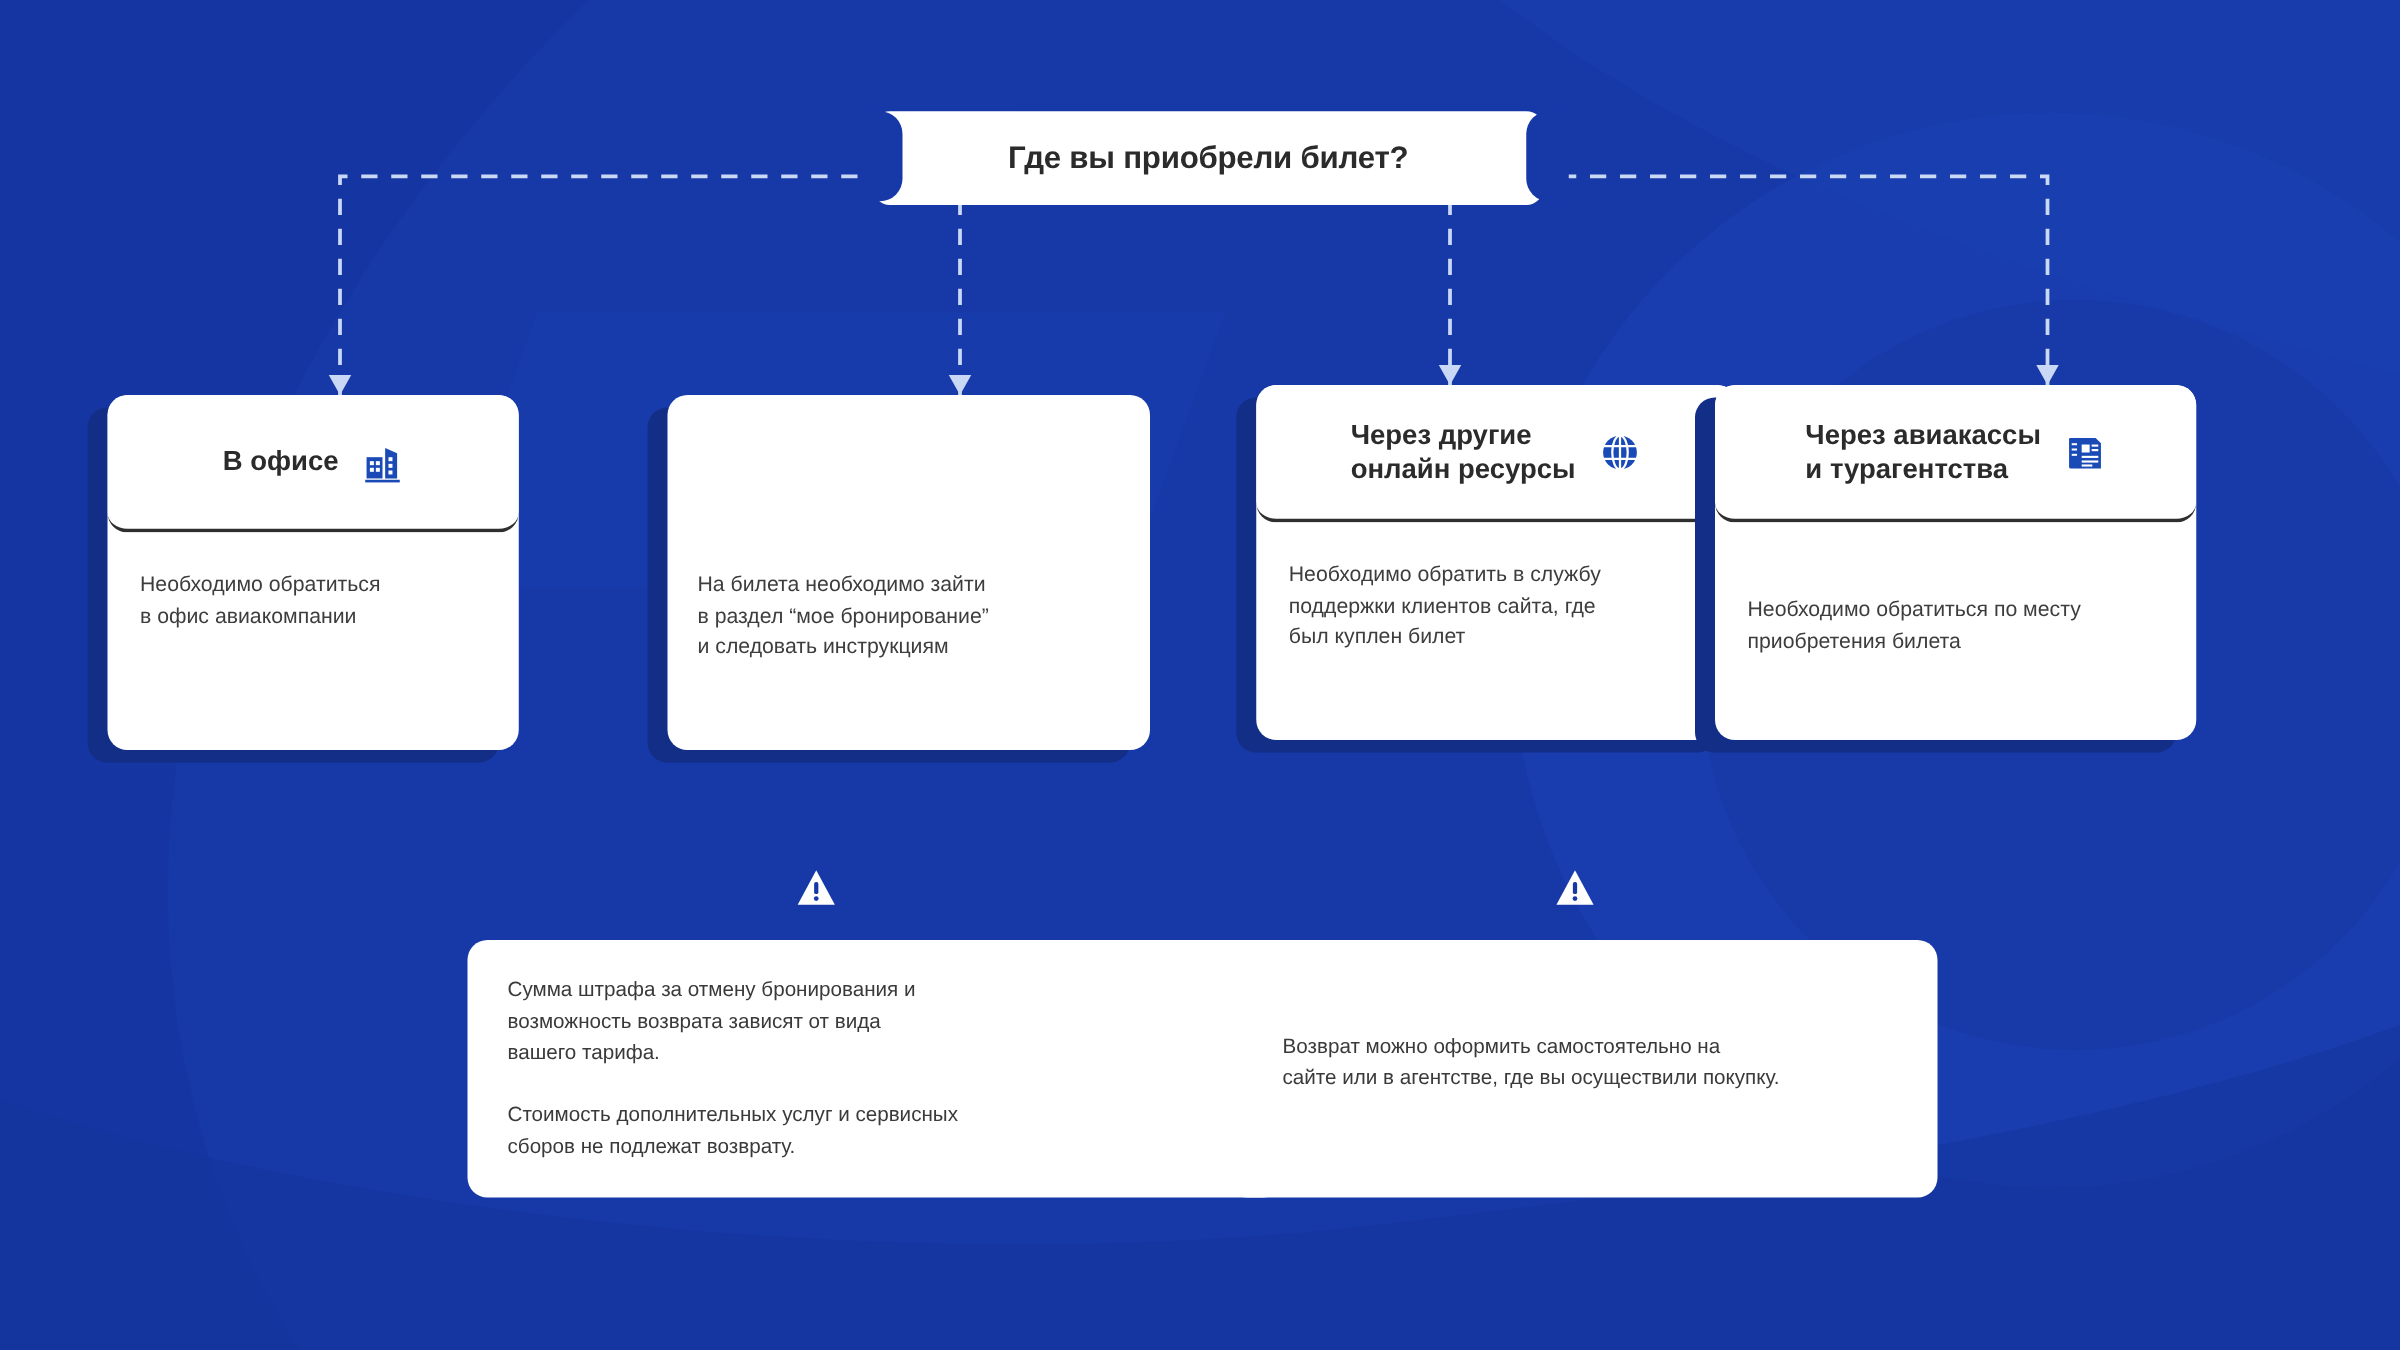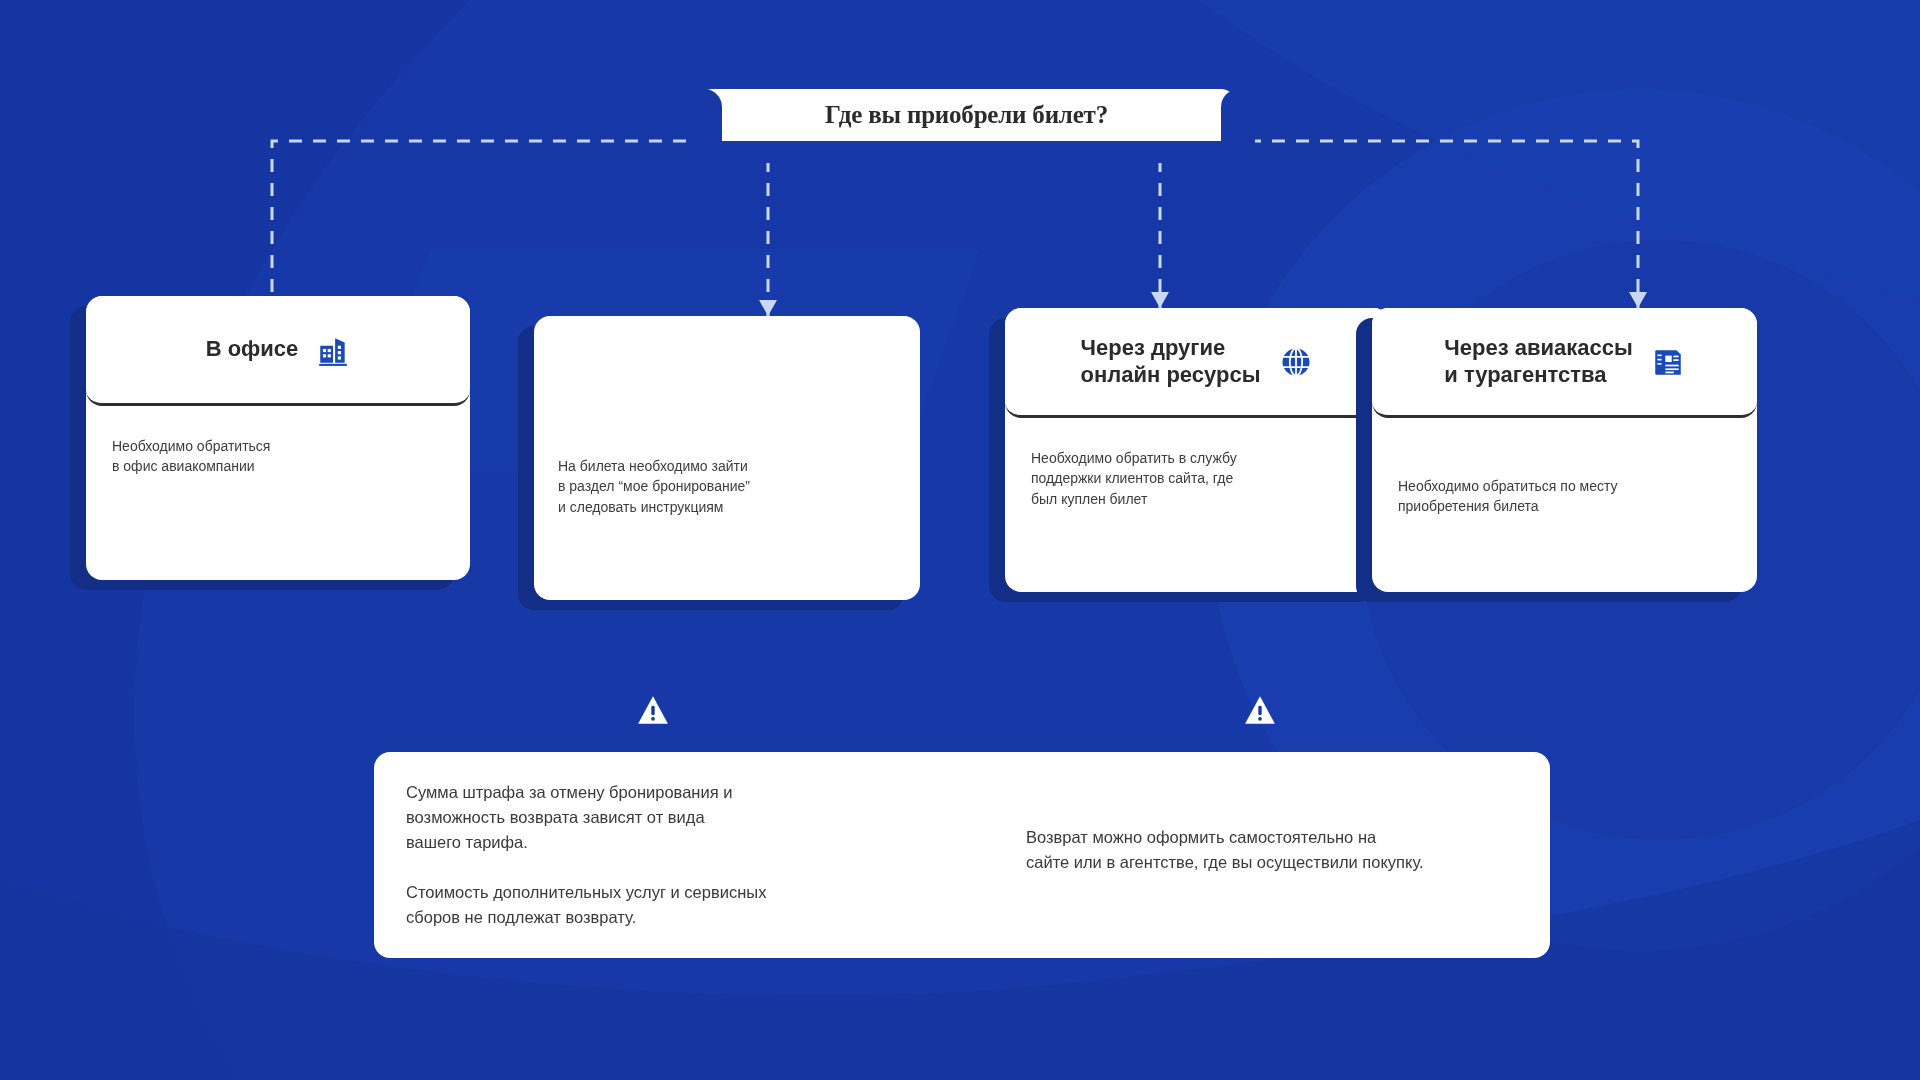--- a/index.html
+++ b/index.html
@@ -15,26 +15,25 @@
   .bg svg { position: absolute; inset: 0; width: 1920px; height: 1080px; display: block; }
 
   
   .connectors { position: absolute; inset: 0; z-index: 1; pointer-events: none; }
   .connectors svg { position: absolute; inset: 0; width: 1920px; height: 1080px; }
 
   
   .root-card {
     position: absolute;
     left: 698px; top: 89px;
-    width: 537px; height: 52px;
+    width: 537px; height: 75px;
     background: #ffffff;
     border-radius: 14px;
     display: flex; align-items: center; justify-content: center;
     z-index: 4;
-    font-family: Liberation Serif, serif;
   }
   .root-title {
     font-size: 25px;
     font-weight: bold;
     color: #2b2b2b;
     letter-spacing: -0.2px;
     white-space: nowrap;
   }
   
   .root-notch {
@@ -85,28 +84,28 @@
   .card-head-title {
     font-size: 22px;
     font-weight: bold;
     color: #2b2b2b;
     line-height: 1.22;
   }
   .card-icon { flex: 0 0 auto; display: flex; align-items: center; justify-content: center; }
   .card-text {
     position: absolute;
     left: 26px; right: 18px;
-    font-size: 14px;
+    font-size: 17px;
     line-height: 1.45;
     color: #3d3d3d;
     white-space: pre-line;
   }
 
   
-  #card-office   { left: 86px;  top: 296px; width: 384px; height: 284px; }
+  #card-office   { left: 86px;  top: 316px; width: 329px; height: 284px; }
   #card-office   .card-head { height: 110px; }
   #card-office   .card-text { top: 455px; }
 
   #card-site     { left: 534px; top: 316px; width: 386px; height: 284px; }
   #card-site     .card-head { height: 110px; }
   #card-site     .card-text { top: 455px; }
 
   #card-online   { left: 1005px; top: 308px; width: 385px; height: 284px; }
   #card-online   .card-head { height: 110px; }
   #card-online   .card-text { top: 450px; }

